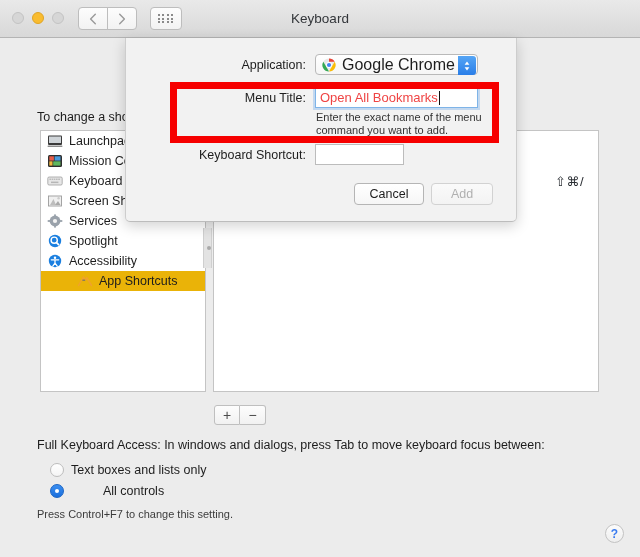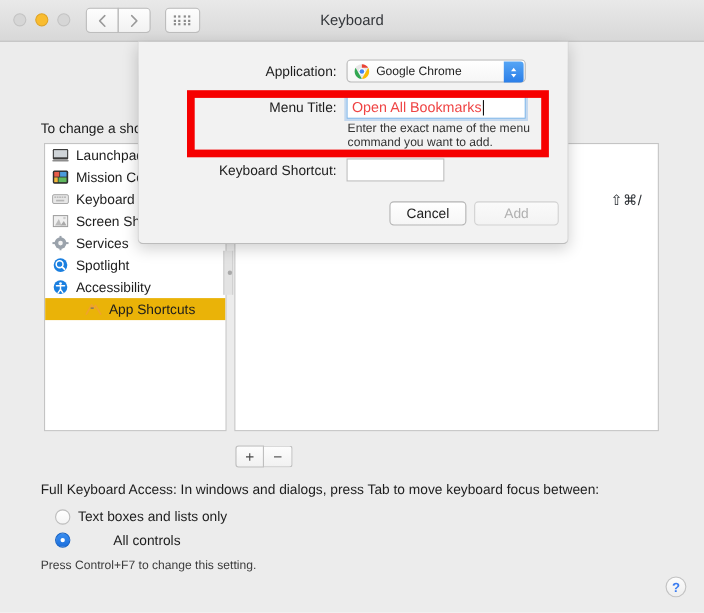--- a/index.html
+++ b/index.html
@@ -275,21 +275,21 @@
     border-radius: 4px;
     box-sizing: border-box;
     display: flex; align-items: center;
   }
   #appPopup .chromeicon {
     width: 14px; height: 14px;
     margin-left: 6px; margin-right: 6px;
     flex: 0 0 auto;
   }
   #appPopup .appname {
-    font-size: 11px;
+    font-size: 16px;
     color: #1d1d1d;
   }
   #appPopup .arrows {
     position: absolute;
     right: 1px; top: 1px;
     width: 18px; height: 19px;
     background: linear-gradient(to bottom,#55a5f5,#2a7ee8);
     border-radius: 0 3px 3px 0;
     display:flex; align-items:center; justify-content:center;
   }
@@ -342,21 +342,21 @@
     display:flex; align-items:center; justify-content:center;
     font-size: 12.5px;
   }
   #btnCancel {
     left: 228px; top: 145px; width: 70px;
     background: linear-gradient(to bottom,#ffffff,#f6f6f6);
     border: 1px solid #b5b5b5;
     color: #1d1d1d;
   }
   #btnAdd {
-    left: 305px; top: 145px; width: 77px;
+    left: 305px; top: 145px; width: 62px;
     background: linear-gradient(to bottom,#fafafa,#f3f3f3);
     border: 1px solid #d2d2d2;
     color: #b0b0b0;
   }
 
   
   #redrect {
     position: absolute;
     left: 170px; top: 82px;
     width: 329px; height: 61px;

